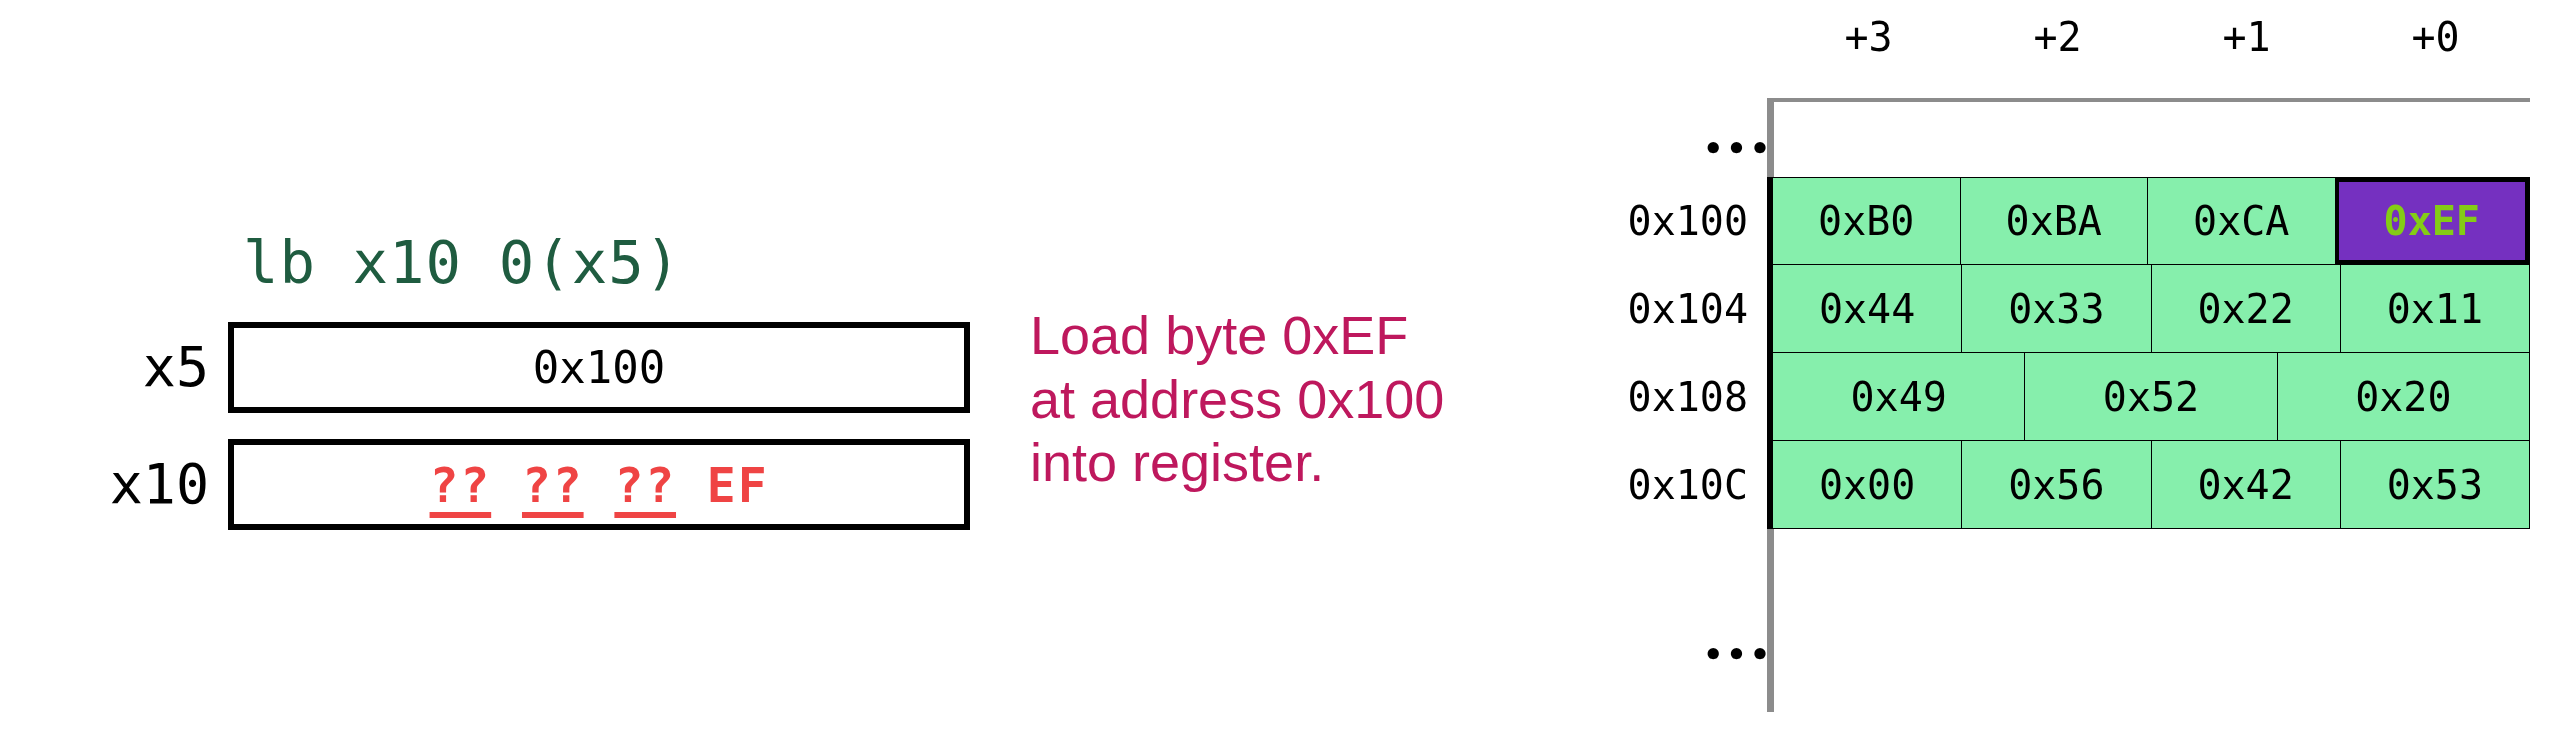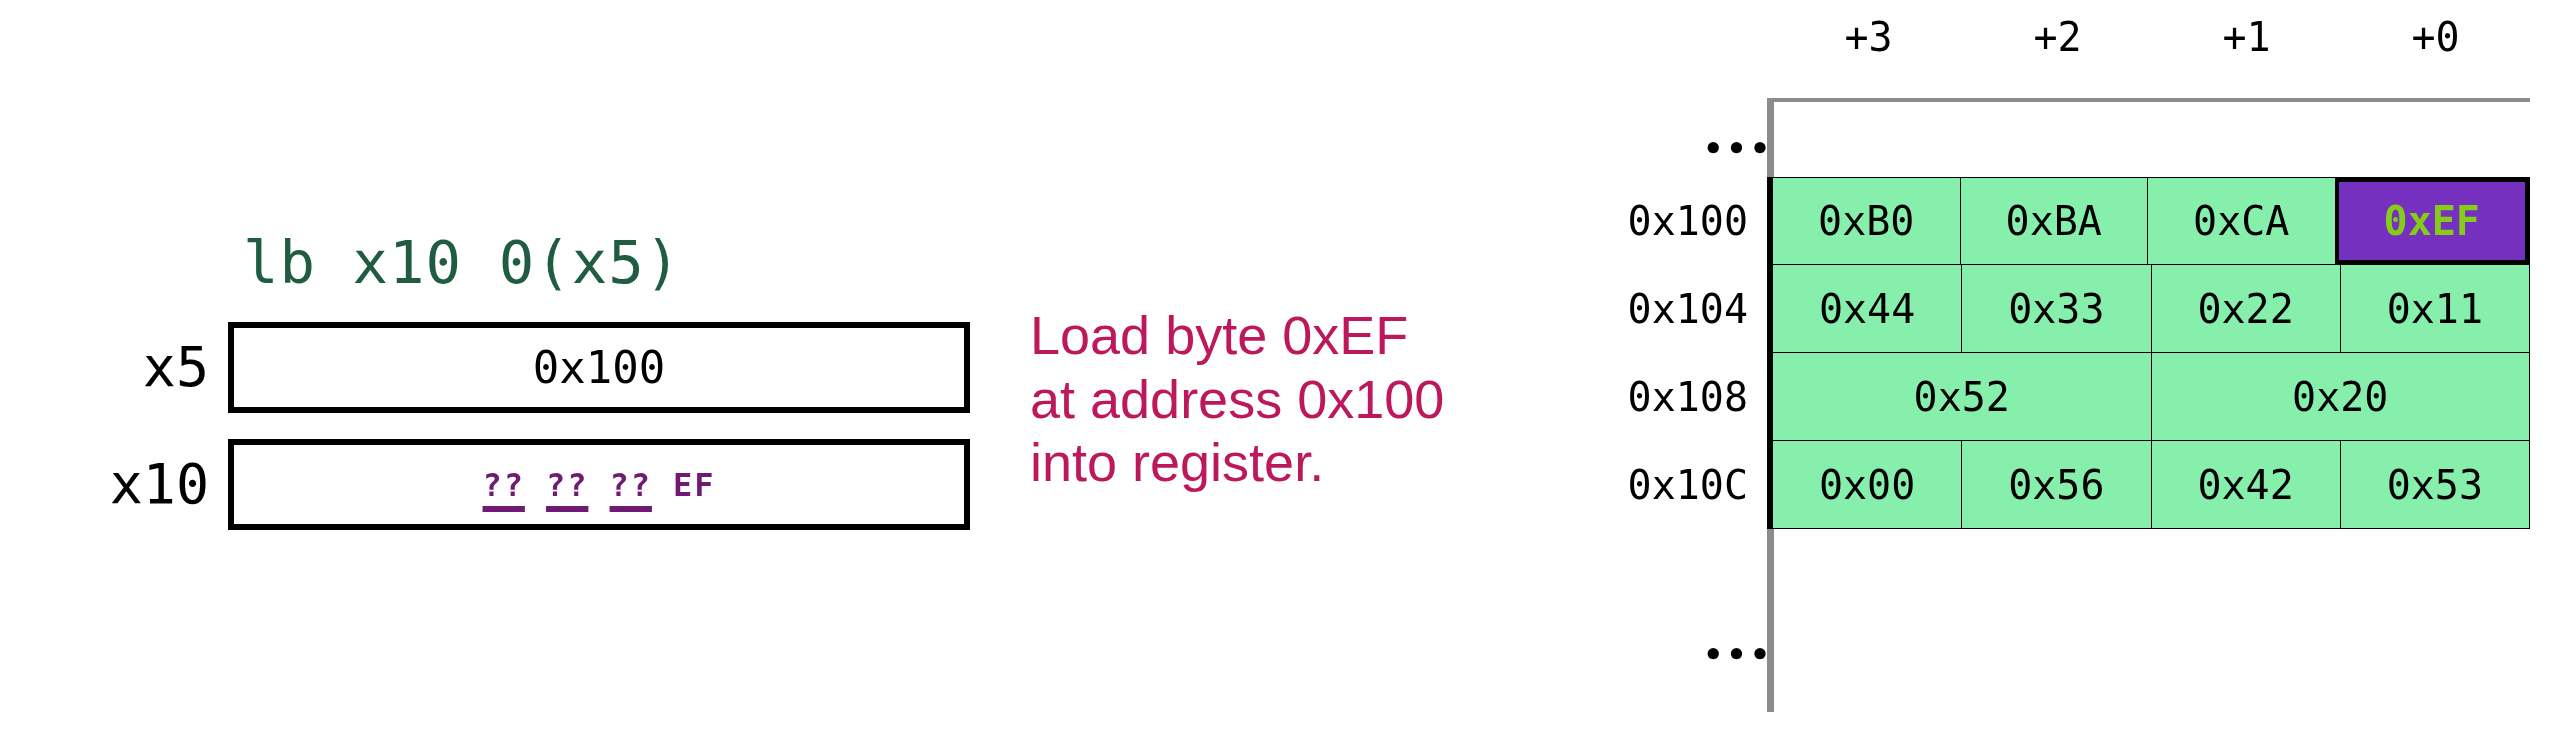--- a/index.html
+++ b/index.html
@@ -68,23 +68,23 @@
 
   .reg-value {
     font-family: "DejaVu Sans Mono", monospace;
     font-size: 44px;
     color: #000000;
     line-height: 1;
   }
 
   .reg-value-bytes {
     font-family: "DejaVu Sans Mono", monospace;
-    font-size: 32px;
+    font-size: 48px;
     font-weight: bold;
-    color: #701a75;
+    color: #ef4444;
     line-height: 1;
     letter-spacing: 1.9px;
   }
   .reg-value-bytes .unknown {
     text-decoration: underline;
     text-decoration-thickness: 5.7px;
     text-underline-offset: 9.5px;
   }
   .reg-value-bytes .known {
     text-decoration: none;
@@ -293,20 +293,21 @@
         <div class="mem-cell">0x44</div>
         <div class="mem-cell">0x33</div>
         <div class="mem-cell">0x22</div>
         <div class="mem-cell">0x11</div>
       </div>
     </div>
 
     <div class="mem-row">
       <div class="mem-row-addr">0x108</div>
       <div class="mem-row-cells">
+        <div class="mem-cell">0x49</div>
         <div class="mem-cell">0x52</div>
         <div class="mem-cell">0x20</div>
       </div>
     </div>
 
     <div class="mem-row">
       <div class="mem-row-addr">0x10C</div>
       <div class="mem-row-cells">
         <div class="mem-cell">0x00</div>
         <div class="mem-cell">0x56</div>

